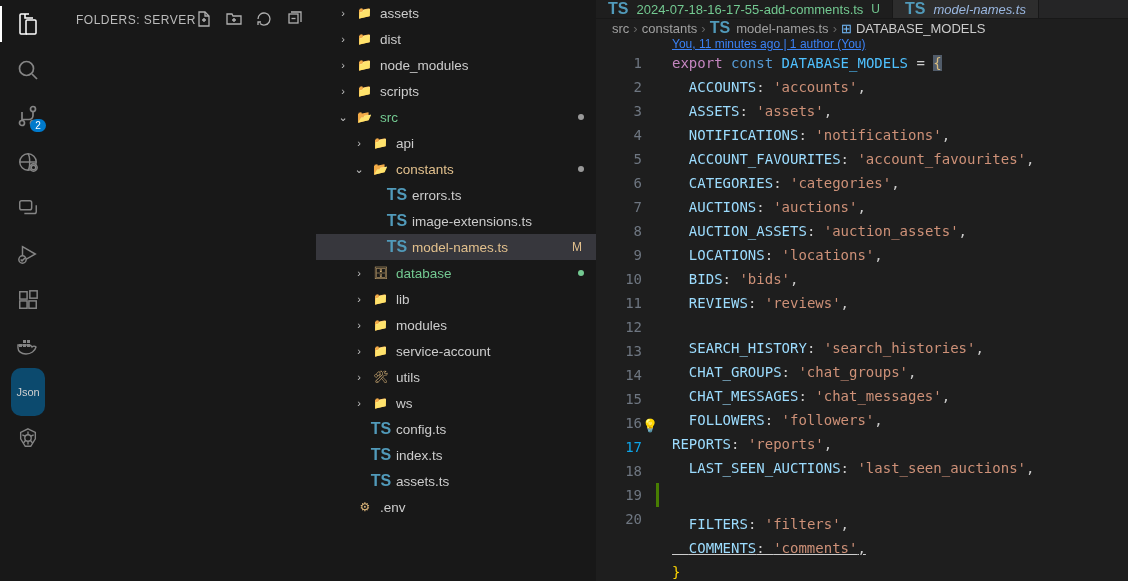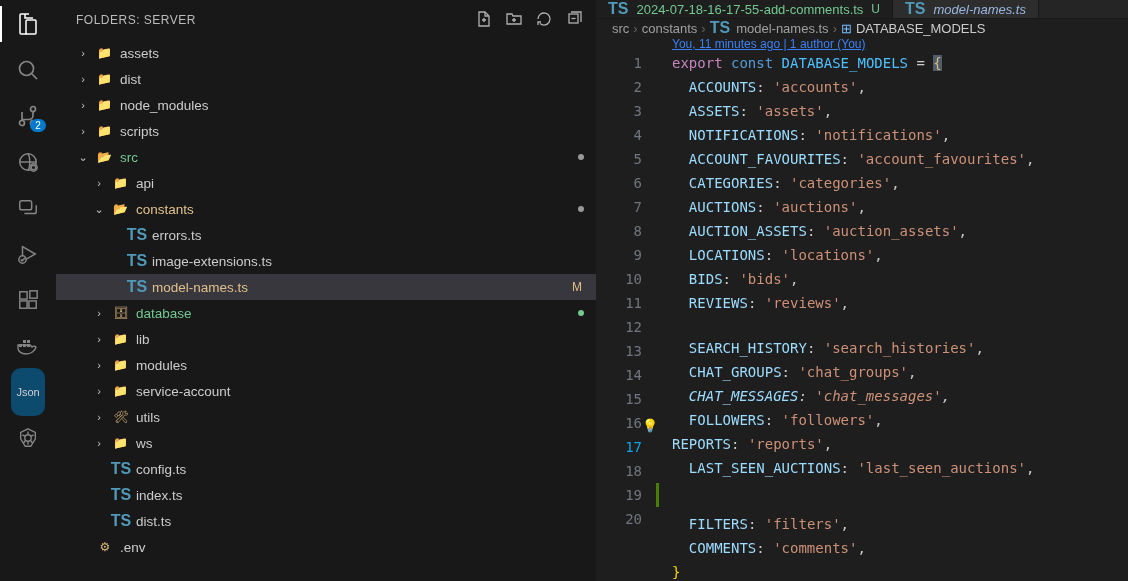--- a/index.html
+++ b/index.html
@@ -58,21 +58,21 @@
   background: #0c4a6e;
   color: #d0d0d0;
   border-radius: 10px;
   padding: 18px 5px;
 }
 
 .sidebar {
   width: 540px;
   background: #181818;
   display: flex;
-  flex-direction: column;
+  flex-direction: row;
 }
 .sidebar-header {
   height: 40px;
   display: flex;
   align-items: center;
   justify-content: space-between;
   padding: 0 14px 0 20px;
   font-size: 12px;
   letter-spacing: 0.5px;
   color: #bbbbbb;
@@ -400,21 +400,21 @@
         <span class="fileicon">
           <span class="ts-icon">TS</span>
         </span>
         <span class="label">index.ts</span>
       </div>
       <div class="row" style="padding-left: 36px;">
         <span class="chev"></span>
         <span class="fileicon">
           <span class="ts-icon">TS</span>
         </span>
-        <span class="label">dist.ts</span>
+        <span class="label">assets.ts</span>
       </div>
       <div class="row" style="padding-left: 20px;">
         <span class="chev"></span>
         <span class="fileicon folder-icon">⚙</span>
         <span class="label">.env</span>
       </div>
     </div>
 </div>
 
 <div class="editor">
@@ -471,22 +471,22 @@
         <div class="codeline" style="padding-left: 10px;">  <span class="prop">NOTIFICATIONS</span><span class="punct">: </span><span class="str">'notifications'</span><span class="punct">,</span></div>
         <div class="codeline" style="padding-left: 10px;">  <span class="prop">ACCOUNT_FAVOURITES</span><span class="punct">: </span><span class="str">'account_favourites'</span><span class="punct">,</span></div>
         <div class="codeline" style="padding-left: 10px;">  <span class="prop">CATEGORIES</span><span class="punct">: </span><span class="str">'categories'</span><span class="punct">,</span></div>
         <div class="codeline" style="padding-left: 10px;">  <span class="prop">AUCTIONS</span><span class="punct">: </span><span class="str">'auctions'</span><span class="punct">,</span></div>
         <div class="codeline" style="padding-left: 10px;">  <span class="prop">AUCTION_ASSETS</span><span class="punct">: </span><span class="str">'auction_assets'</span><span class="punct">,</span></div>
         <div class="codeline" style="padding-left: 10px;">  <span class="prop">LOCATIONS</span><span class="punct">: </span><span class="str">'locations'</span><span class="punct">,</span></div>
         <div class="codeline" style="padding-left: 10px;">  <span class="prop">BIDS</span><span class="punct">: </span><span class="str">'bids'</span><span class="punct">,</span></div>
         <div class="codeline" style="padding-left: 10px;">  <span class="prop">REVIEWS</span><span class="punct">: </span><span class="str">'reviews'</span><span class="punct">,</span></div>
         <div class="codeline" style="padding-left: 10px; margin-top: 21px;">  <span class="prop">SEARCH_HISTORY</span><span class="punct">: </span><span class="str">'search_histories'</span><span class="punct">,</span></div>
         <div class="codeline" style="padding-left: 10px;">  <span class="prop">CHAT_GROUPS</span><span class="punct">: </span><span class="str">'chat_groups'</span><span class="punct">,</span></div>
-        <div class="codeline" style="padding-left: 10px; font-style: italic;">  <span class="prop">CHAT_MESSAGES</span><span class="punct">: </span><span class="str">'chat_messages'</span><span class="punct">,</span></div>
+        <div class="codeline" style="padding-left: 10px;">  <span class="prop">CHAT_MESSAGES</span><span class="punct">: </span><span class="str">'chat_messages'</span><span class="punct">,</span></div>
         <div class="codeline" style="padding-left: 10px;">  <span class="prop">FOLLOWERS</span><span class="punct">: </span><span class="str">'followers'</span><span class="punct">,</span></div>
         <div class="codeline" style="padding-left: 10px;"><span class="prop">REPORTS</span><span class="punct">: </span><span class="str">'reports'</span><span class="punct">,</span></div>
         <div class="codeline" style="padding-left: 10px;">  <span class="prop">LAST_SEEN_AUCTIONS</span><span class="punct">: </span><span class="str">'last_seen_auctions'</span><span class="punct">,</span></div>
         <div class="codeline" style="padding-left: 10px; margin-top: 32px;">  <span class="prop">FILTERS</span><span class="punct">: </span><span class="str">'filters'</span><span class="punct">,</span></div>
-        <div class="codeline" style="padding-left: 10px;">  <span class="prop">COMMENTS</span><span class="punct">: </span><span class="str">'comments'</span><span class="punct">,</span></div>
+        <div class="codeline" style="padding-left: 10px; text-decoration: underline;">  <span class="prop">COMMENTS</span><span class="punct">: </span><span class="str">'comments'</span><span class="punct">,</span></div>
         <div class="codeline" style="padding-left: 10px;"><span class="bry">}</span></div>
       </div>
   </div>
 </div>
 
 </body></html>

